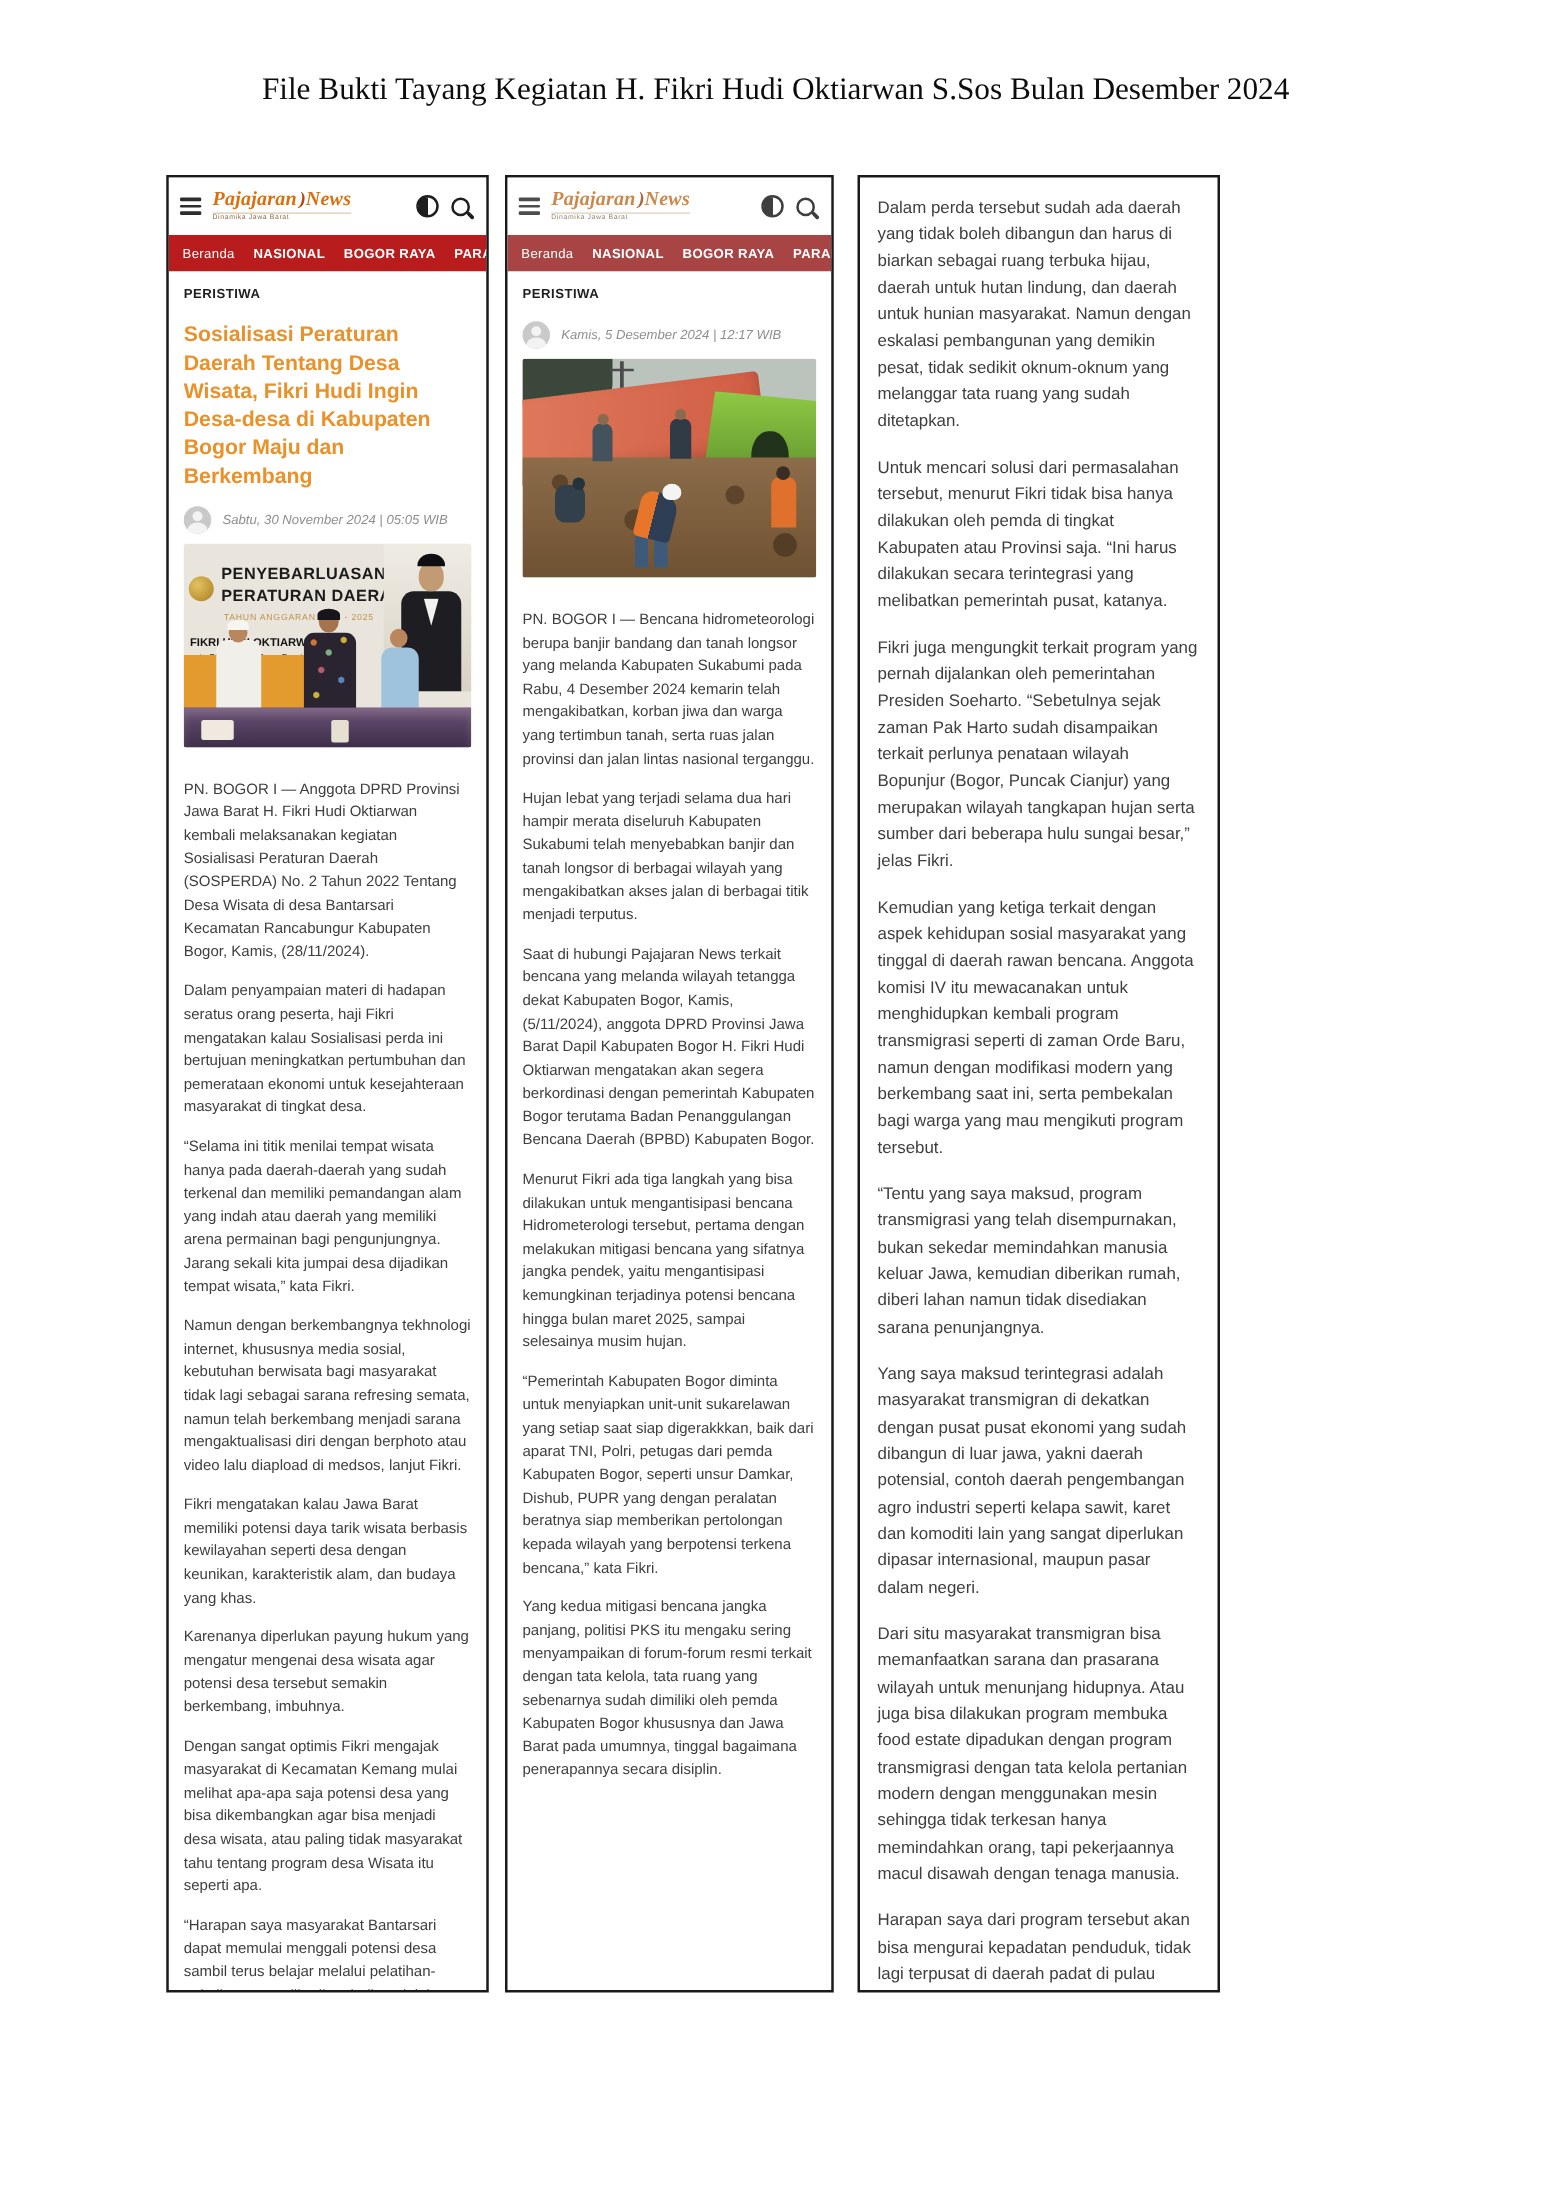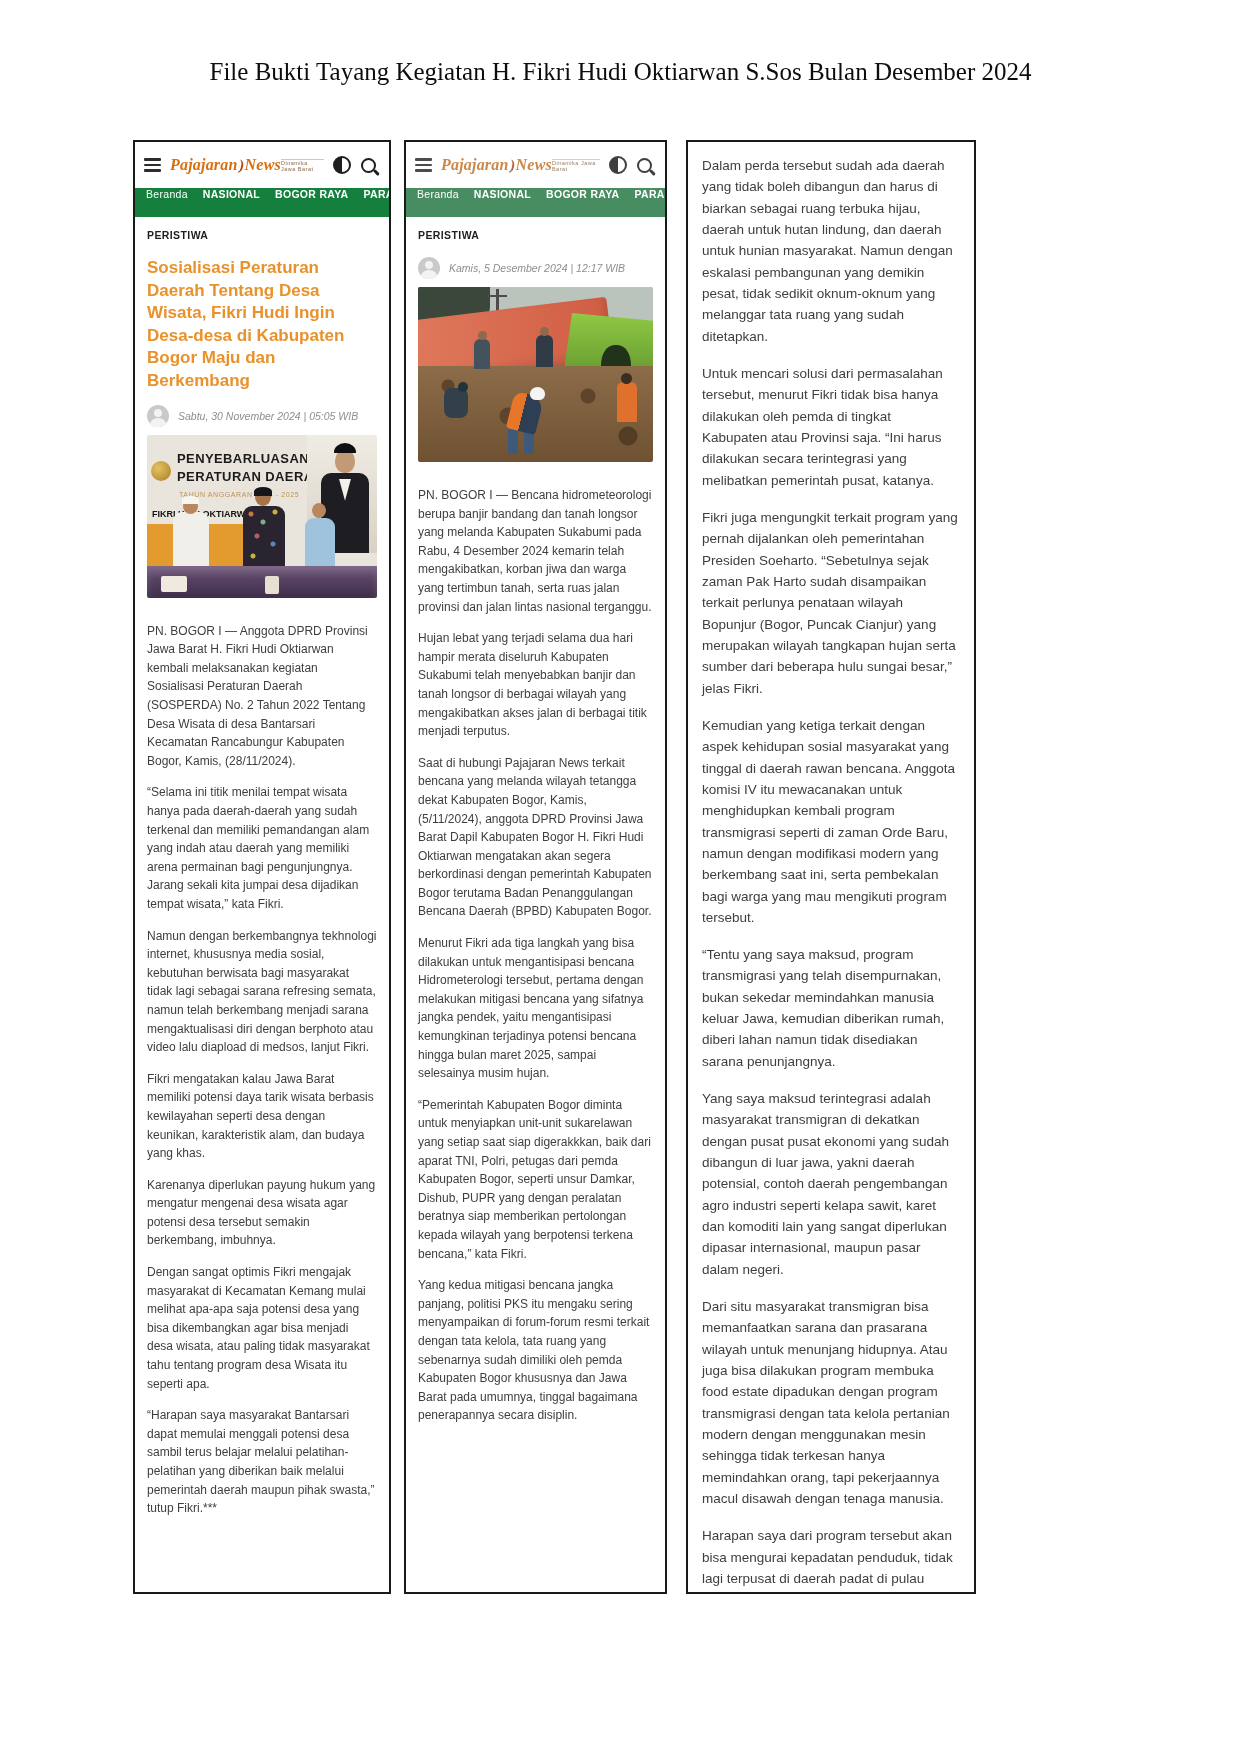--- a/index.html
+++ b/index.html
@@ -13,37 +13,37 @@
   .shot { position:absolute; top:140px; background:#fff; border:2px solid #1a1a1a;
           box-sizing:border-box; overflow:hidden; }
   #shot1 { left:133px; width:258px; height:1454px; }
   #shot2 { left:404px; width:263px; height:1454px; }
   #shot3 { left:686px; width:290px; height:1454px; padding:13px 14px; }
 
   
   .site-header { height:46px; display:flex; align-items:center; gap:9px; padding:0 9px; background:#fff; }
   .hamburger { display:flex; flex-direction:column; gap:3px; width:17px; flex:none; }
   .hamburger i { height:2.5px; background:#2d2d2d; border-radius:1px; }
-  .logo-block { display:flex; flex-direction:row; line-height:1; }
+  .logo-block { display:flex; flex-direction:column; line-height:1; }
   .logo-row { display:flex; align-items:baseline; gap:1px; }
   .logo-main { font-family:"Liberation Serif", serif; font-style:italic; font-weight:bold;
                color:#d8700f; font-size:16px; letter-spacing:.2px; }
   .logo-swoosh { font-family:"Liberation Serif", serif; font-weight:bold; color:#b4490f;
                  font-size:15px; transform:rotate(12deg); display:inline-block; }
   .logo-tag { font-size:5.5px; color:#8a6a45; letter-spacing:.5px; margin-top:2px;
               border-top:1px solid #d9c7ad; padding-top:1px; }
   .header-icons { margin-left:auto; display:flex; align-items:center; gap:10px; }
   .icon-theme { width:14px; height:14px; border-radius:50%; border:2px solid #1e1e1e;
                 background:linear-gradient(90deg,#1e1e1e 52%,#ffffff 52%); }
   .icon-search { position:relative; width:11px; height:11px; border:2.4px solid #1e1e1e;
                  border-radius:50%; margin-right:4px; }
   .icon-search::after { content:""; position:absolute; width:7px; height:2.6px; background:#1e1e1e;
                  right:-6px; bottom:-3px; transform:rotate(45deg); border-radius:2px; }
 
-  .nav { height:29px; background:#15803d; display:flex; gap:15px; padding:0 11px; }
+  .nav { height:29px; background:#b91c1c; display:flex; align-items:center; gap:15px; padding:0 11px; }
   .nav a { color:#fff; font-size:10.5px; font-weight:bold; letter-spacing:.3px;
            text-decoration:none; white-space:nowrap; }
   .nav a.first { font-weight:normal; }
   .degraded { filter:blur(.45px) saturate(.75); opacity:.85; }
 
   
   .category { margin:12px 12px 16px; font-size:10.5px; font-weight:bold; color:#1f1f1f; letter-spacing:.4px; }
   .headline { margin:6px 12px 0; font-size:17px; line-height:1.33; font-weight:bold; color:#e9912a; }
   .byline { display:flex; align-items:center; gap:9px; margin:12px 12px 8px; }
   .avatar { position:relative; width:22px; height:22px; border-radius:50%; background:#c9c9c9;
@@ -198,20 +198,21 @@
       <div class="abs p-mid-hair"></div>
       <div class="abs person p-right"></div>
       <div class="abs p-right-head"></div>
       <div class="abs tbl"></div>
       <div class="abs tbl-item1"></div>
       <div class="abs tbl-item2"></div>
     </div>
 
     <div class="article-body">
       <p>PN. BOGOR I — Anggota DPRD Provinsi Jawa Barat H. Fikri Hudi Oktiarwan kembali melaksanakan kegiatan Sosialisasi Peraturan Daerah (SOSPERDA) No. 2 Tahun 2022 Tentang Desa Wisata di desa Bantarsari Kecamatan Rancabungur Kabupaten Bogor, Kamis, (28/11/2024).</p>
+      <p>Dalam penyampaian materi di hadapan seratus orang peserta, haji Fikri mengatakan kalau Sosialisasi perda ini bertujuan meningkatkan pertumbuhan dan pemerataan ekonomi untuk kesejahteraan masyarakat di tingkat desa.</p>
       <p>“Selama ini titik menilai tempat wisata hanya pada daerah-daerah yang sudah terkenal dan memiliki pemandangan alam yang indah atau daerah yang memiliki arena permainan bagi pengunjungnya. Jarang sekali kita jumpai desa dijadikan tempat wisata,” kata Fikri.</p>
       <p>Namun dengan berkembangnya tekhnologi internet, khususnya media sosial, kebutuhan berwisata bagi masyarakat tidak lagi sebagai sarana refresing semata, namun telah berkembang menjadi sarana mengaktualisasi diri dengan berphoto atau video lalu diapload di medsos, lanjut Fikri.</p>
       <p>Fikri mengatakan kalau Jawa Barat memiliki potensi daya tarik wisata berbasis kewilayahan seperti desa dengan keunikan, karakteristik alam, dan budaya yang khas.</p>
       <p>Karenanya diperlukan payung hukum yang mengatur mengenai desa wisata agar potensi desa tersebut semakin berkembang, imbuhnya.</p>
       <p>Dengan sangat optimis Fikri mengajak masyarakat di Kecamatan Kemang mulai melihat apa-apa saja potensi desa yang bisa dikembangkan agar bisa menjadi desa wisata, atau paling tidak masyarakat tahu tentang program desa Wisata itu seperti apa.</p>
       <p>“Harapan saya masyarakat Bantarsari dapat memulai menggali potensi desa sambil terus belajar melalui pelatihan-pelatihan yang diberikan baik melalui pemerintah daerah maupun pihak swasta,” tutup Fikri.***</p>
     </div>
   </section>
 
   <section class="shot" id="shot2">

